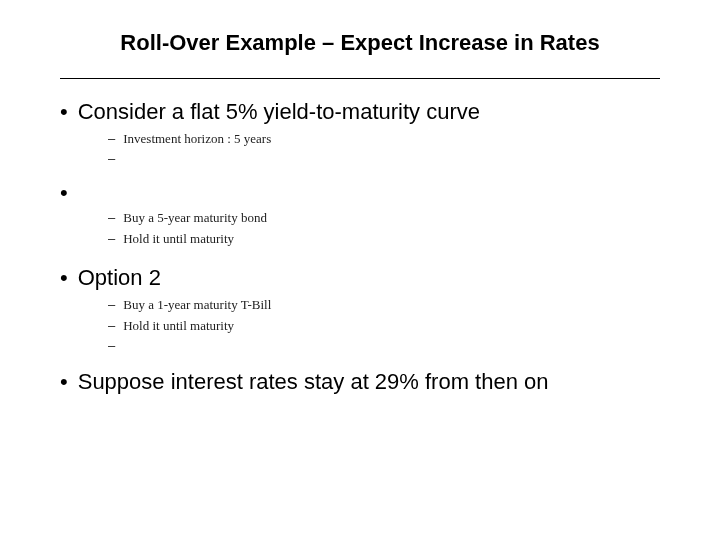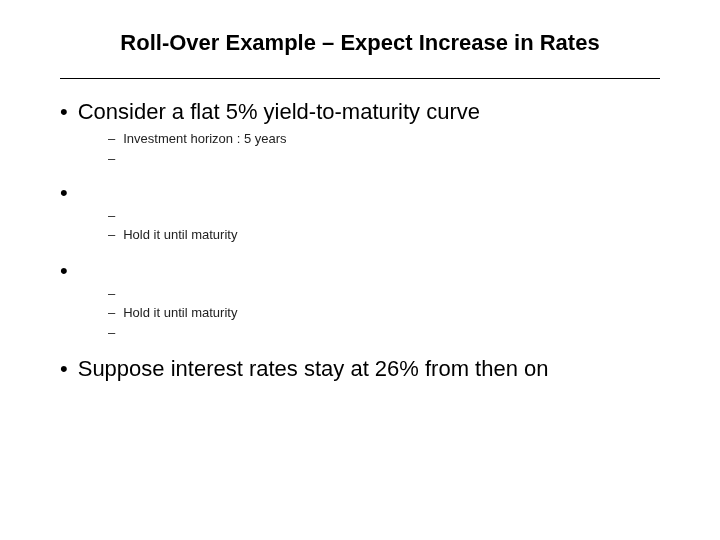--- a/index.html
+++ b/index.html
@@ -87,20 +87,21 @@
     .sub-dash {
       font-size: 13px;
       color: #222222;
       flex-shrink: 0;
     }
 
     .sub-text {
       font-size: 13px;
       color: #222222;
       line-height: 1.5;
+      font-family: Liberation Serif, serif;
     }
   </style>
 </head>
 <body>
 
 <div class="slide">
   <div class="title">Roll-Over Example – Expect Increase in Rates</div>
   <hr class="divider">
 
   <div class="content">
@@ -120,44 +121,47 @@
           </div>
         </div>
       </div>
       <div class="bullet-section">
         <div class="bullet-main">
           <span class="bullet-dot">•</span>
         </div>
         <div class="sub-items">
           <div class="sub-item">
             <span class="sub-dash">–</span>
+            <span class="sub-text">Buy a 5-year maturity bond</span>
           </div>
           <div class="sub-item">
             <span class="sub-dash">–</span>
             <span class="sub-text">Hold it until maturity</span>
           </div>
         </div>
       </div>
       <div class="bullet-section">
         <div class="bullet-main">
           <span class="bullet-dot">•</span>
+          <span class="bullet-main-text">Option 2</span>
         </div>
         <div class="sub-items">
           <div class="sub-item">
             <span class="sub-dash">–</span>
+            <span class="sub-text">Buy a 1-year maturity T-Bill</span>
           </div>
           <div class="sub-item">
             <span class="sub-dash">–</span>
             <span class="sub-text">Hold it until maturity</span>
           </div>
           <div class="sub-item">
             <span class="sub-dash">–</span>
           </div>
         </div>
       </div>
       <div class="bullet-section">
         <div class="bullet-main">
           <span class="bullet-dot">•</span>
-          <span class="bullet-main-text">Suppose interest rates stay at 26% from then on</span>
+          <span class="bullet-main-text">Suppose interest rates stay at 29% from then on</span>
         </div>
       </div>
     </div>
 </div>
 
 </body></html>

